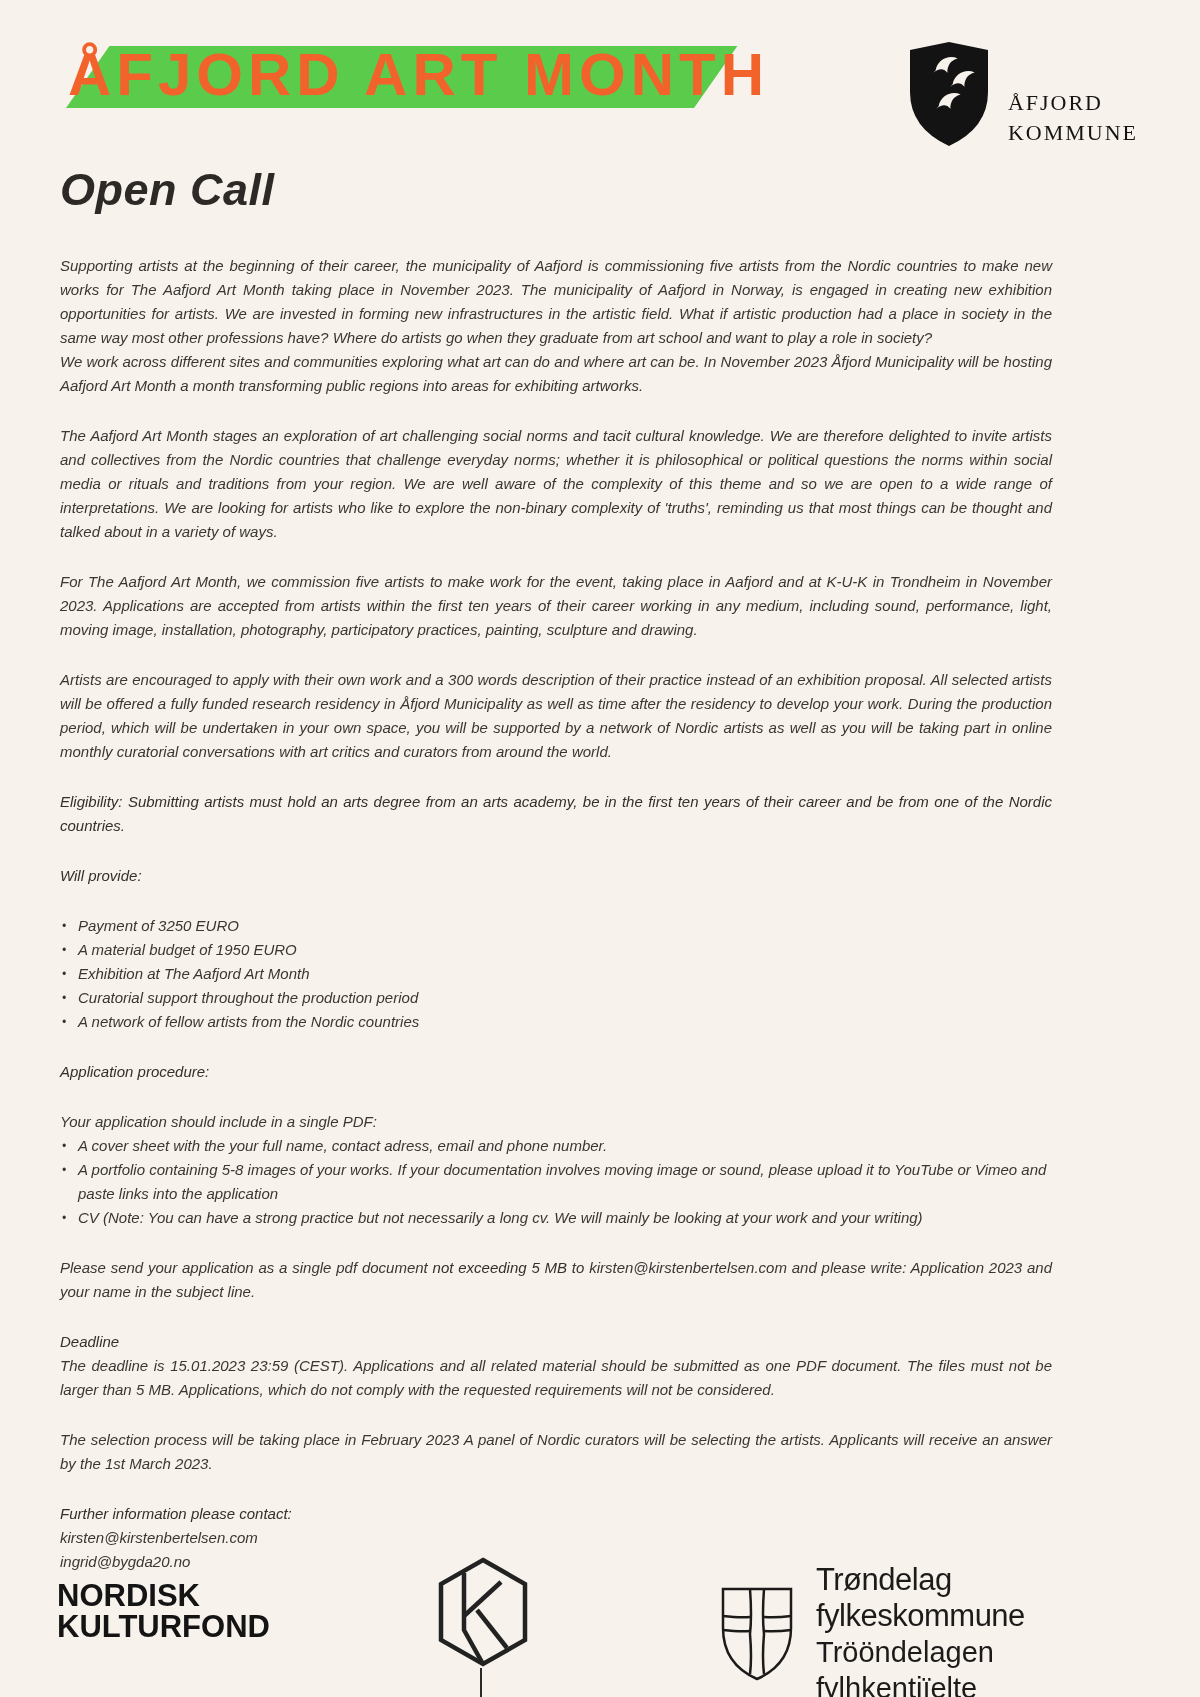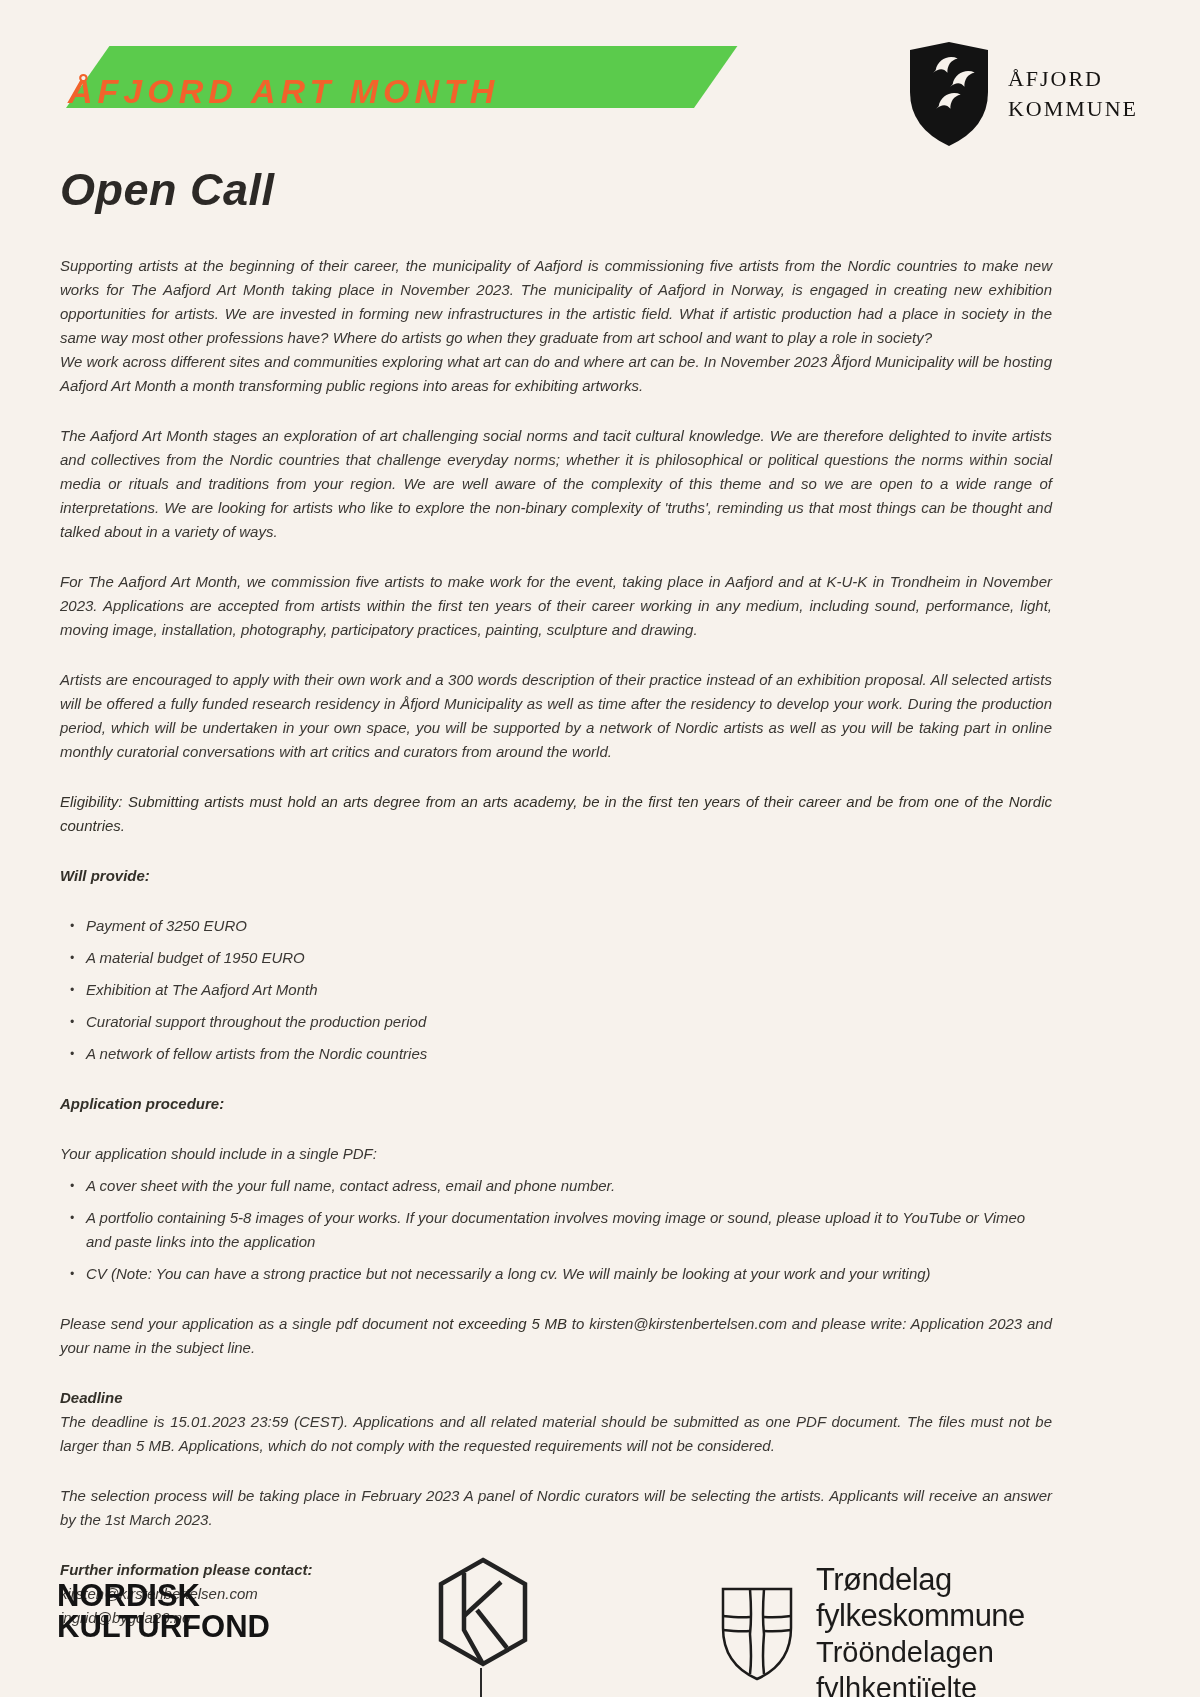--- a/index.html
+++ b/index.html
@@ -16,44 +16,44 @@
 
   
   .header { position:relative; height:150px; }
   .banner-shape {
     position:absolute; left:66px; top:46px;
     width:628px; height:62px;
     transform:skewX(-35deg);
     transform-origin:0 100%;
   }
   .banner-text {
-    position:absolute; left:68px; top:60px;
-    font-size:34px; font-weight:bold; font-style:italic;
+    position:absolute; left:68px; top:44px;
+    font-size:60px; font-weight:bold; 
     letter-spacing:5px; white-space:nowrap; line-height:62px;
     z-index:2;
   }
-  .kommune { position:absolute; right:62px; top:40px; display:flex; align-items:center; gap:18px; }
+  .kommune { position:absolute; right:62px; top:40px; display:flex; align-items:flex-end; gap:18px; }
   .kommune-text {
     font-family:"Liberation Serif", serif;
     font-size:22px; letter-spacing:2px; line-height:30px; color:#161412;
   }
 
   
   .content { padding:0 148px 0 60px; }
   .title {
     font-size:45px; font-weight:bold; font-style:italic;
     color:#2c2926; margin:14px 0 38px 0; letter-spacing:0.5px;
   }
   .doc { font-size:15px; font-style:italic; line-height:24px; text-align:justify; }
   .doc p { margin:0 0 26px 0; }
   .doc p.joined { margin-bottom:0; }
   .doc .bold { font-weight:normal; color:#333029; }
-  .sec-head { font-weight:bold; margin:0; color:#333029; }
+  .sec-head { font-weight:normal; margin:0; color:#333029; }
   ul.doc-list { list-style:none; margin:0 0 26px 0; padding:0; }
-  ul.doc-list li { position:relative; padding-left:18px; margin:8px; text-align:left; }
+  ul.doc-list li { position:relative; padding-left:18px; margin:0; text-align:left; }
   ul.doc-list li::before { content:"•"; position:absolute; left:2px; top:0; font-size:12px; }
   .contact-line { margin:0 !important; text-align:left; }
 
   
   .footer { position:absolute; left:55px; right:50px; top:1548px; height:130px; }
   .nordisk {
     position:absolute; left:2px; top:32px;
     font-weight:bold; font-size:31px; line-height:31px;
     letter-spacing:0px; color:#141414; font-stretch:condensed;
   }

